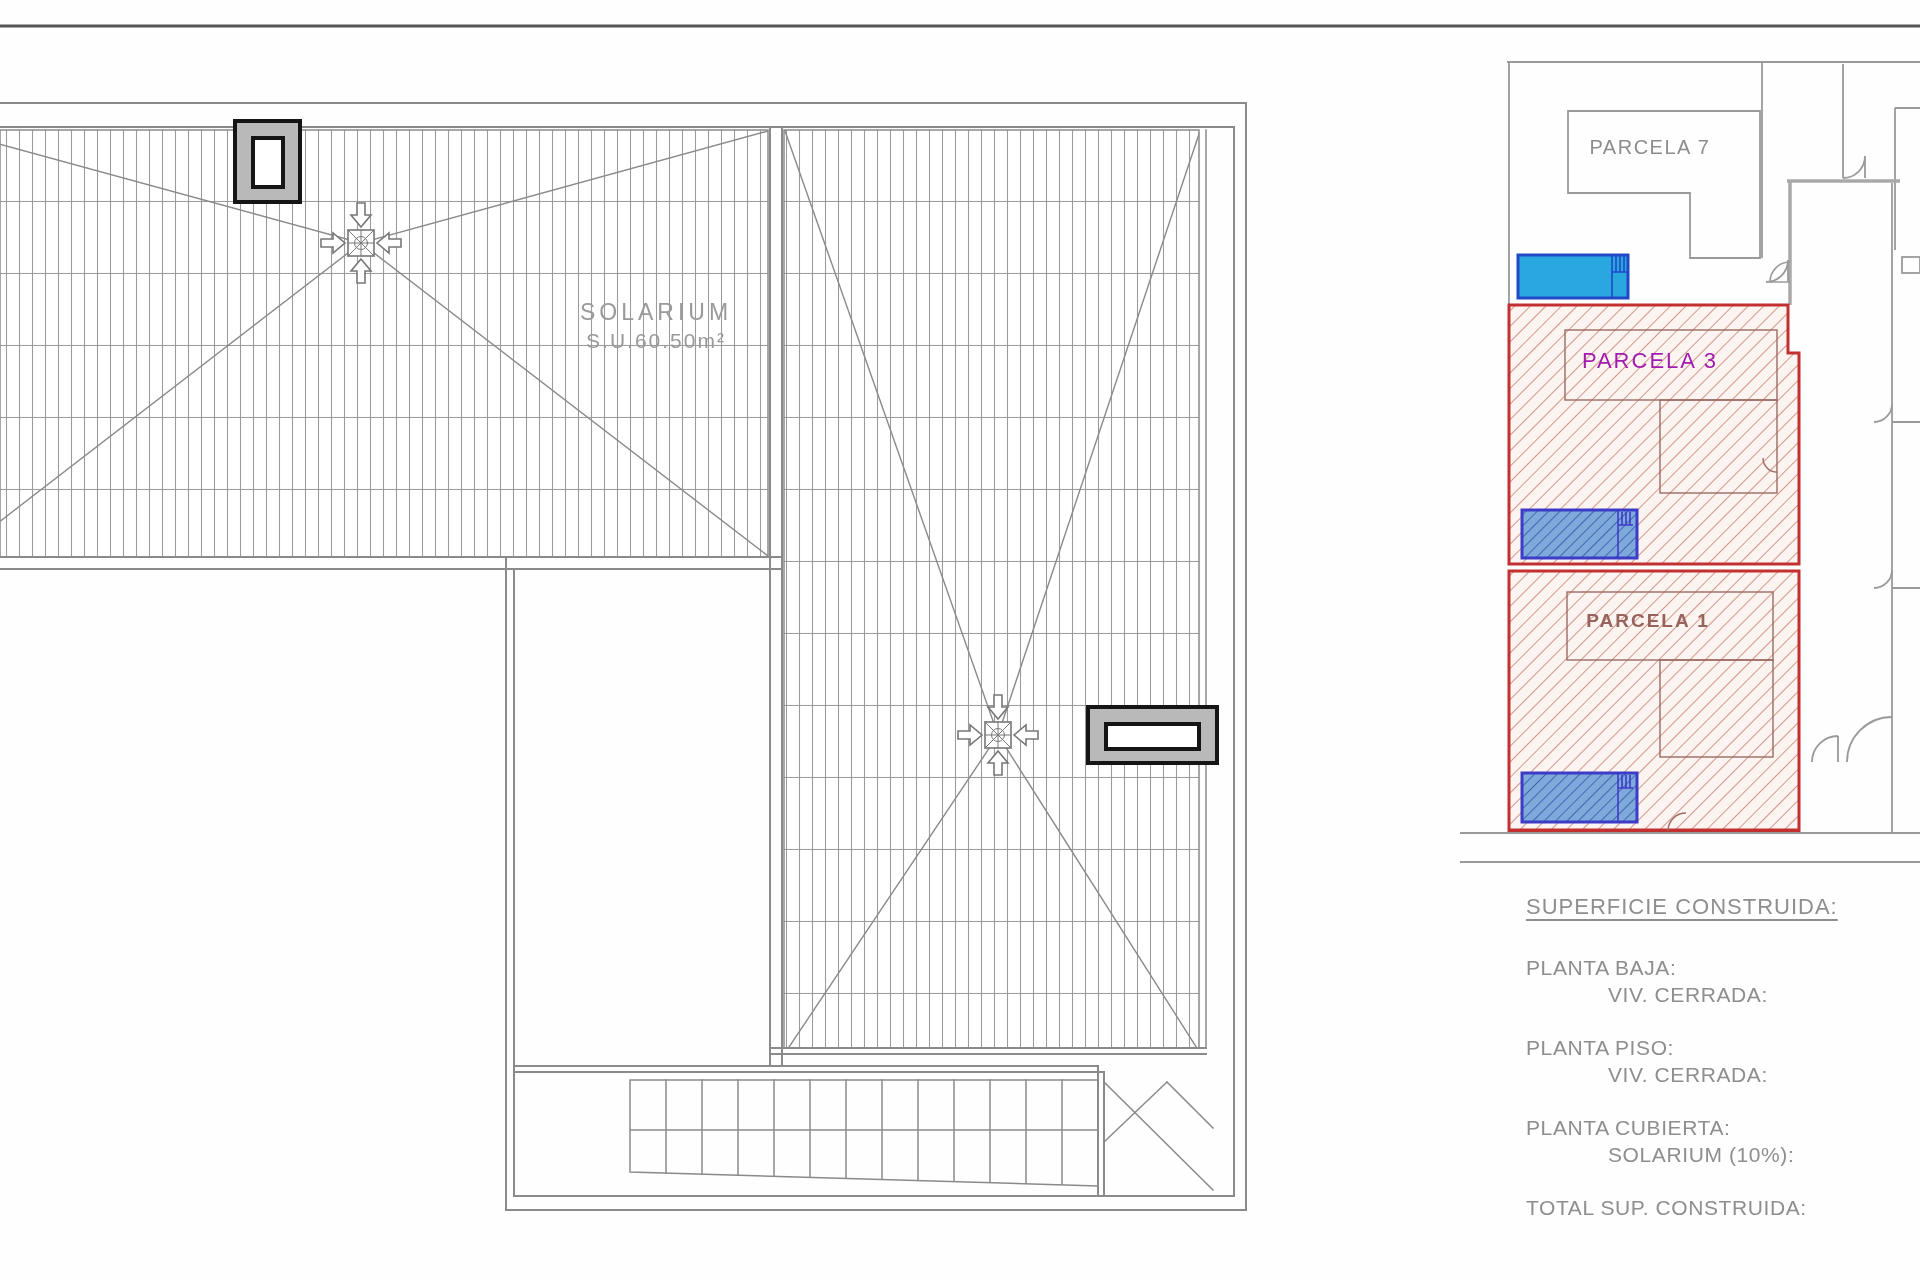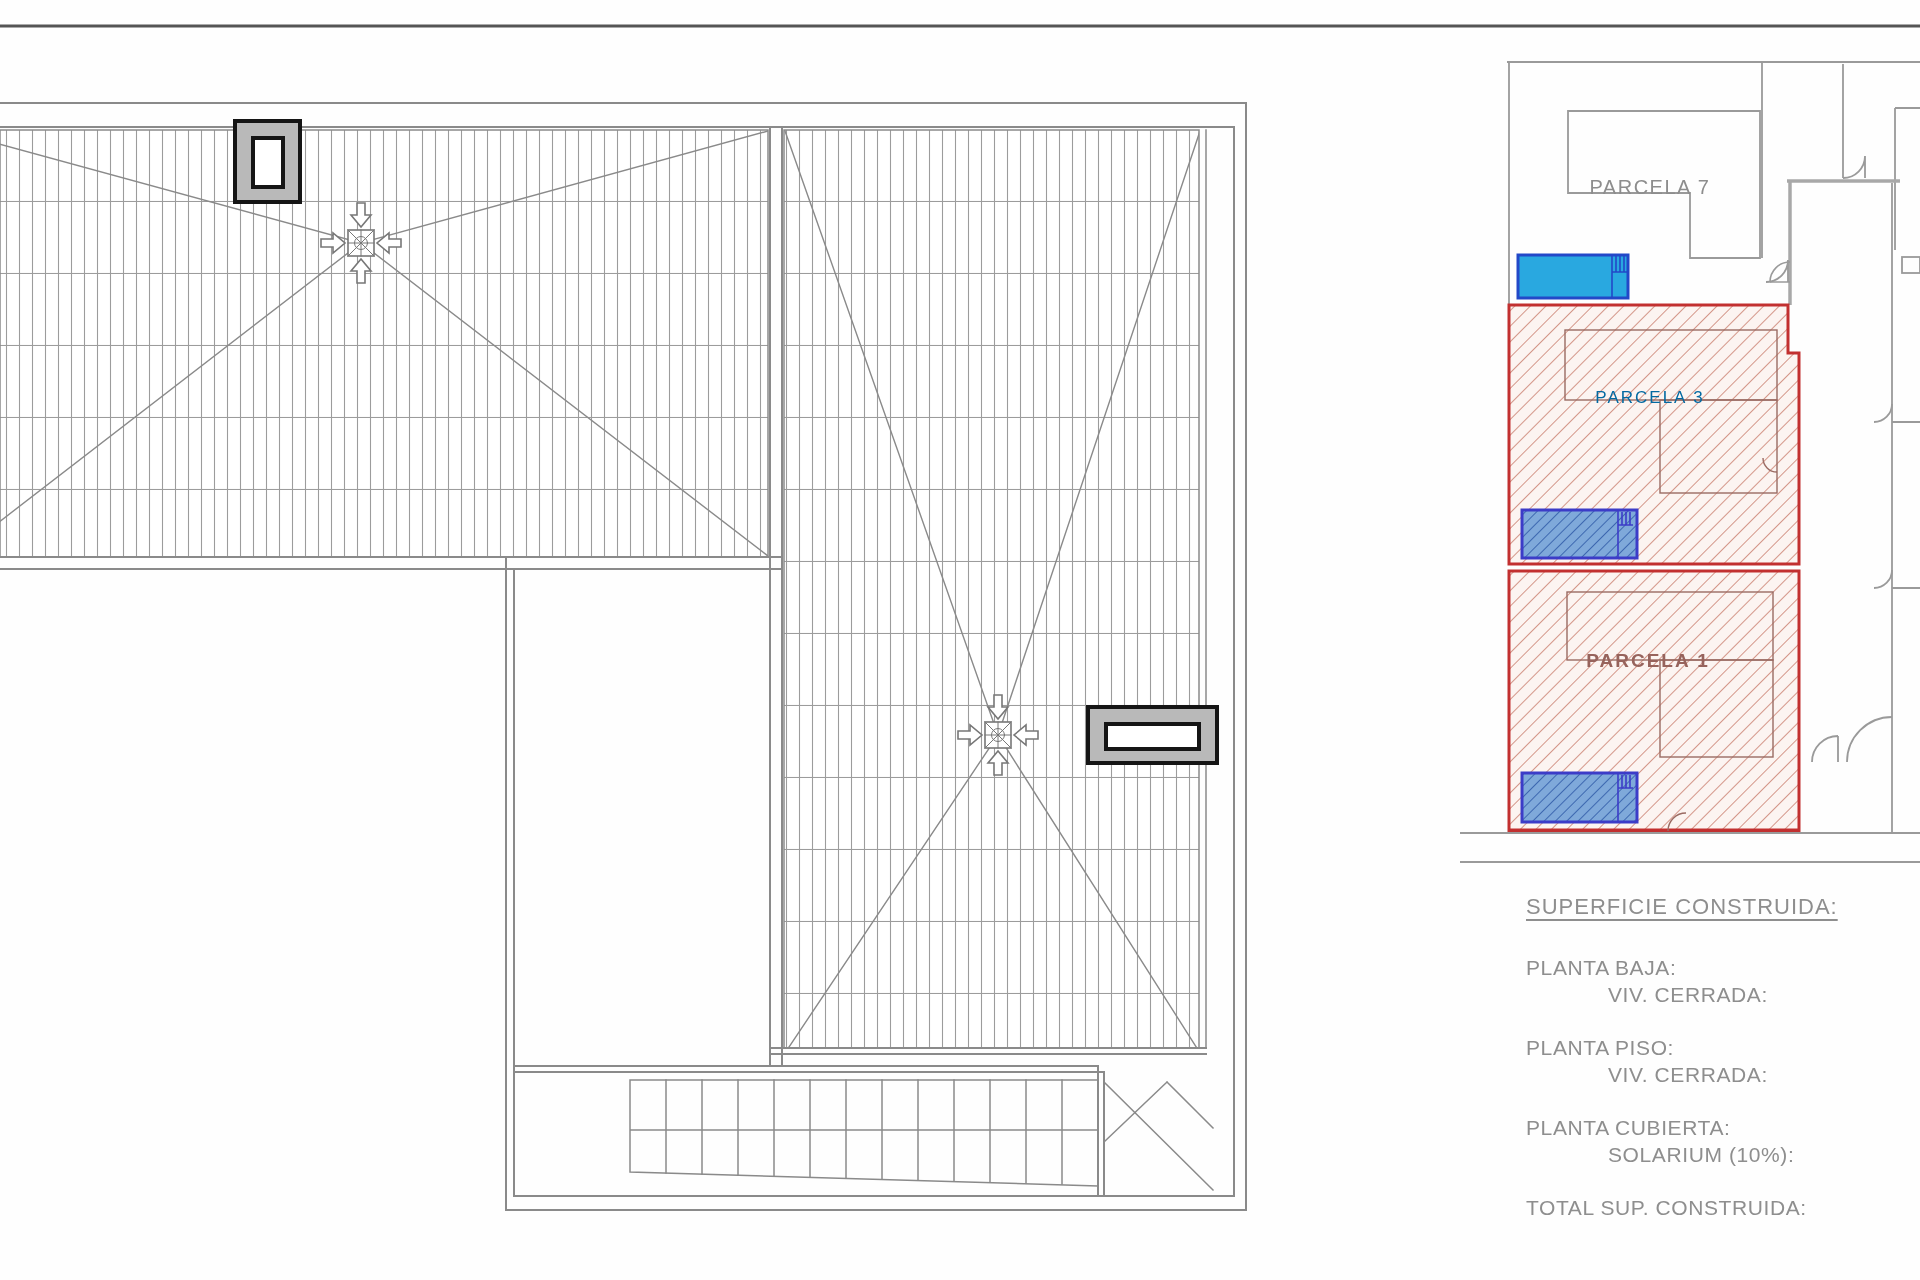--- a/index.html
+++ b/index.html
@@ -1,23 +1,23 @@
 <!DOCTYPE html>
 <html><head>
 <meta charset="utf-8">
 <style>
   html,body{margin:0;padding:0;background:#ffffff;}
   body{width:1920px;height:1280px;overflow:hidden;font-family:"Liberation Sans",sans-serif;}
   #sheet{position:relative;width:1920px;height:1280px;background:#fefefe;}
   #plan-svg{position:absolute;left:0;top:0;width:1920px;height:1280px;}
-  .lbl{position:absolute;text-align:center;color:#8e8e8e;margin-top:40px;}
+  .lbl{position:absolute;text-align:center;color:#8e8e8e;}
   #solarium-label{left:506px;top:299px;width:300px;font-size:23px;letter-spacing:4px;color:#9a9a9a;line-height:26px;}
   #solarium-label .l2{font-size:21px;letter-spacing:2px;margin-top:3px;}
   #parcela7-label{left:1543px;top:136px;width:214px;font-size:20px;letter-spacing:1.5px;color:#8d8d8d;}
-  #parcela3-label{left:1543px;top:348px;width:214px;font-size:17px;letter-spacing:2px;color:#0369a1;text-align:center;}
+  #parcela3-label{left:1543px;top:348px;width:214px;font-size:22px;letter-spacing:2px;color:#a21caf;text-align:center;}
   #parcela1-label{left:1541px;top:610px;width:214px;font-size:19px;letter-spacing:2px;color:#97635c;font-weight:bold;}
   .summary{position:absolute;left:1526px;top:893px;width:372px;color:#8e8e8e;font-size:21px;letter-spacing:.6px;line-height:27.5px;}
   .summary .title{font-size:22px;letter-spacing:1px;text-decoration:underline;text-underline-offset:5px;margin-bottom:33px;}
   .summary .sec{margin-top:25px;}
   .summary .item{padding-left:82px;}
 </style>
 </head>
 <body>
 
 <div id="sheet">
@@ -179,20 +179,24 @@
       </g>
     </g>
 
     <g stroke="#9a9a9a" stroke-width="2" fill="none">
       <path d="M1460 833H1920"></path>
       <path d="M1460 862H1920"></path>
     </g>
   </g>
 </svg>
 
+<div id="solarium-label" class="lbl">
+  <div class="l1">SOLARIUM</div>
+  <div class="l2">S.U.60.50m²</div>
+</div>
 
 <div id="parcela7-label" class="lbl">PARCELA 7</div>
 <div id="parcela3-label" class="lbl">PARCELA 3</div>
 <div id="parcela1-label" class="lbl">PARCELA 1</div>
 
 <div class="summary">
   <div class="title">SUPERFICIE CONSTRUIDA:</div>
 
   <div class="sec">
     <div>PLANTA BAJA:</div>

